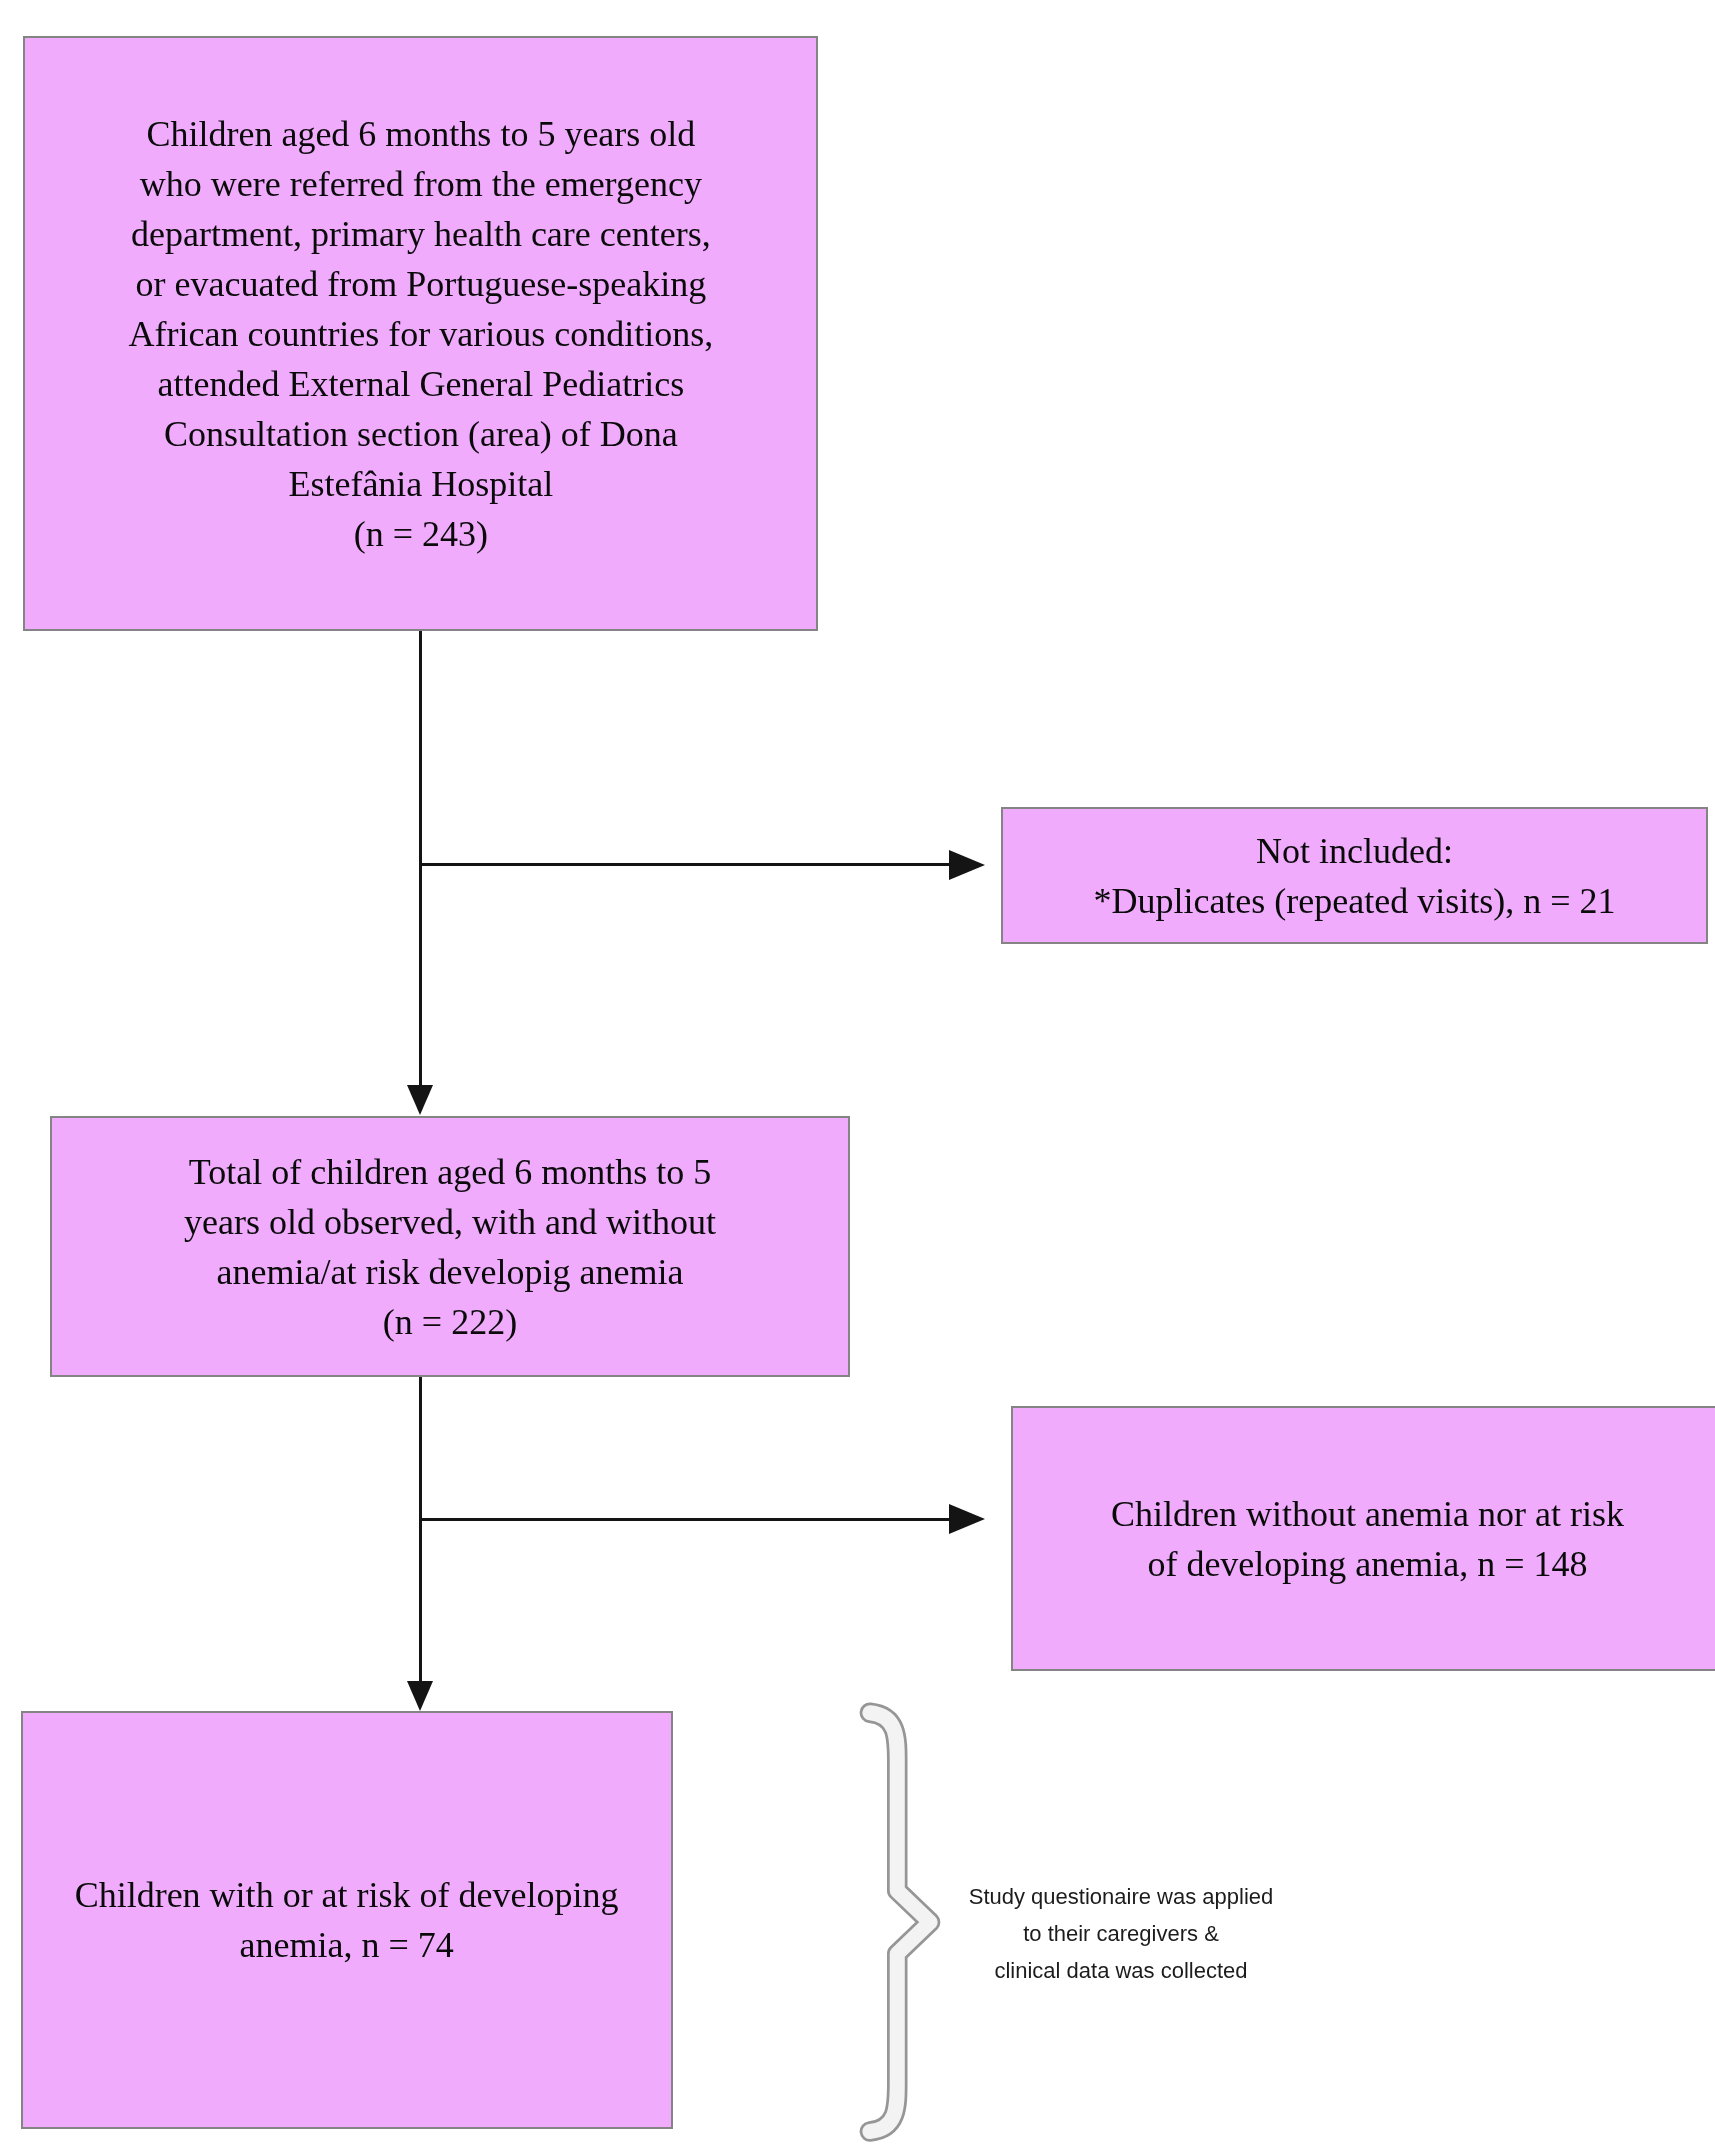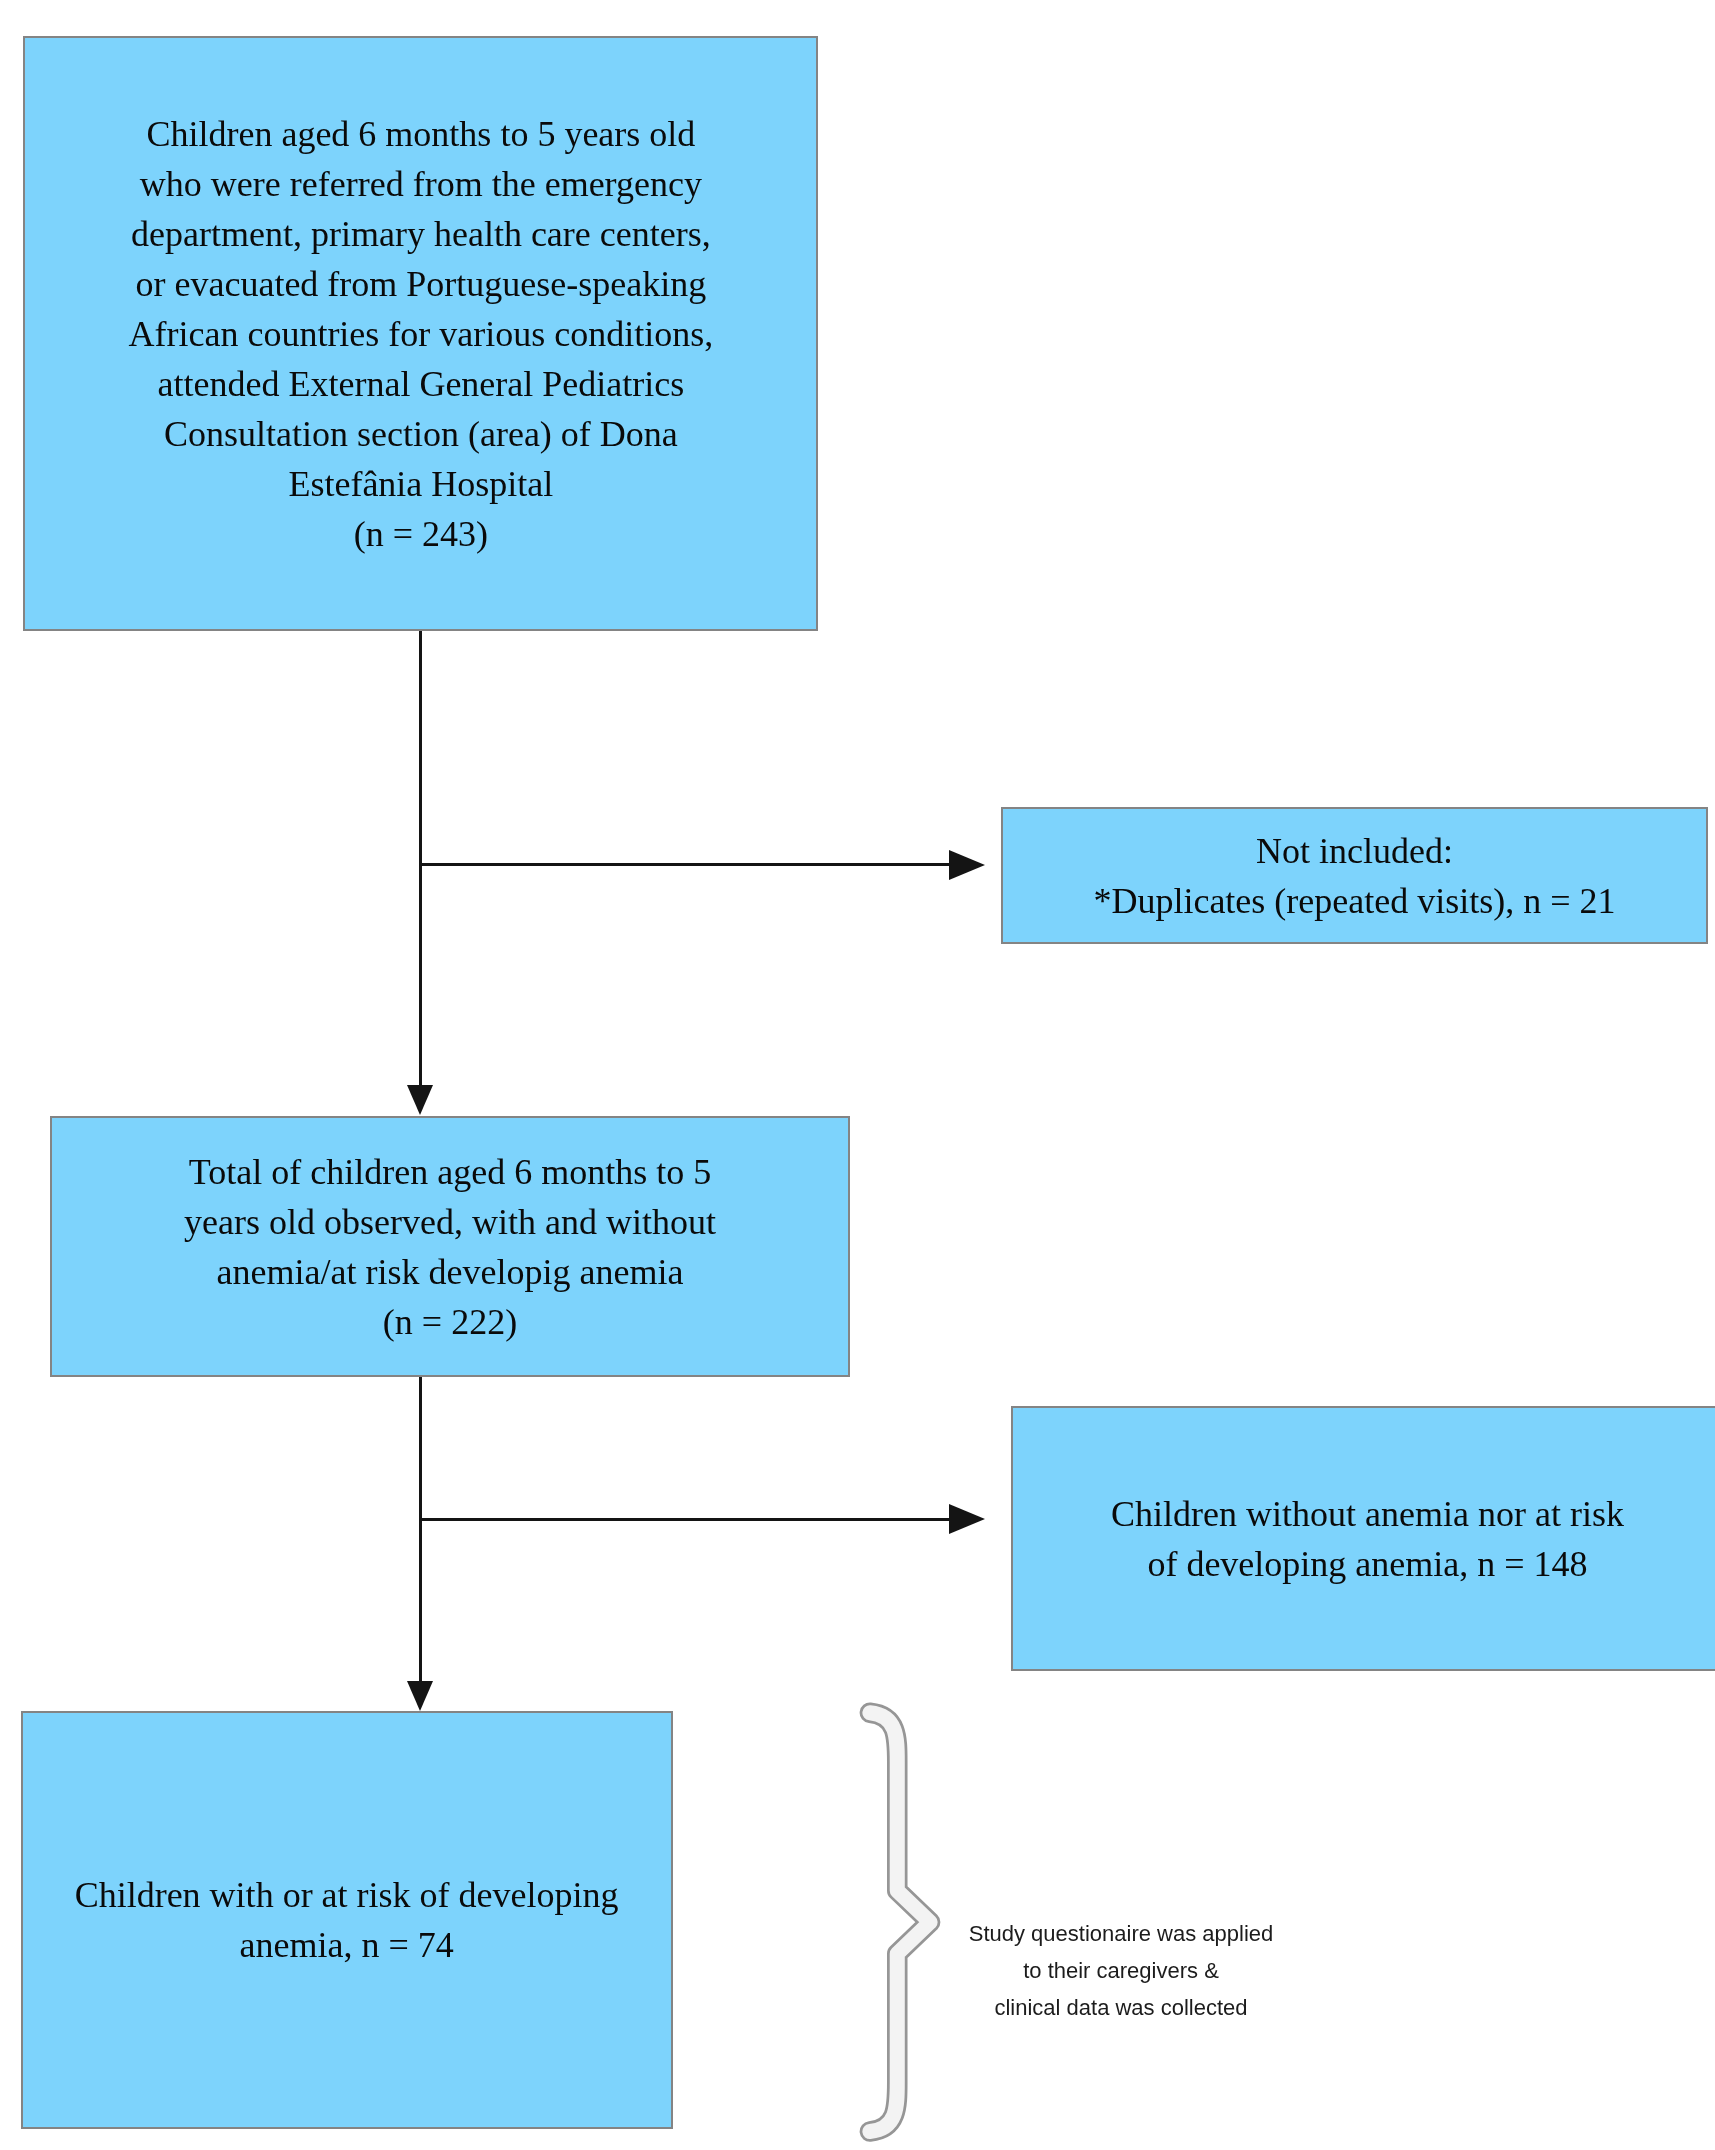--- a/index.html
+++ b/index.html
@@ -3,21 +3,21 @@
 <meta charset="utf-8">
 <style>
   html,body{margin:0;padding:0;background:#ffffff;}
   body{width:1716px;height:2151px;position:relative;font-family:"Liberation Serif",serif;}
 
   .canvas{position:absolute;left:0;top:0;width:1716px;height:2151px;}
 
   
   .fbox{
     position:absolute;
-    background:#7dd3fc;
+    background:#f0abfc;
     border:2.1px solid #848484;
     box-sizing:border-box;
     display:flex;align-items:center;justify-content:center;
     text-align:center;color:#0a0a0a;
   }
   .fbox .txt{white-space:pre-line;font-size:36px;line-height:50px;}
 
   #box-source      {left:23.4px;  top:36px;   width:795px; height:595px;}
   #box-not-included{left:1001px;top:807px; width:707px; height:137px;justify-content:center;}
   #box-observed    {left:18px;  top:1116px; width:800px; height:261px;margin-left:32px;}
@@ -44,21 +44,21 @@
   #ah-right2{left:949px;top:1504px;}
 
   
   #brace{position:absolute;left:848px;top:1698px;width:104px;height:447px;}
 
   
   #note{
     position:absolute;left:894px;top:1878px;width:454px;
     text-align:center;white-space:pre-line;
     font-family:"Liberation Sans",sans-serif;
-    font-size:22px;line-height:37px;color:#1c1c1c;margin-top:37px;
+    font-size:22px;line-height:37px;color:#1c1c1c;
   }
 </style>
 </head>
 <body>
 
 <div class="canvas">
 
   <div class="fbox" id="box-source">
     <div class="txt">Children aged 6 months to 5 years old
 who were referred from the emergency

